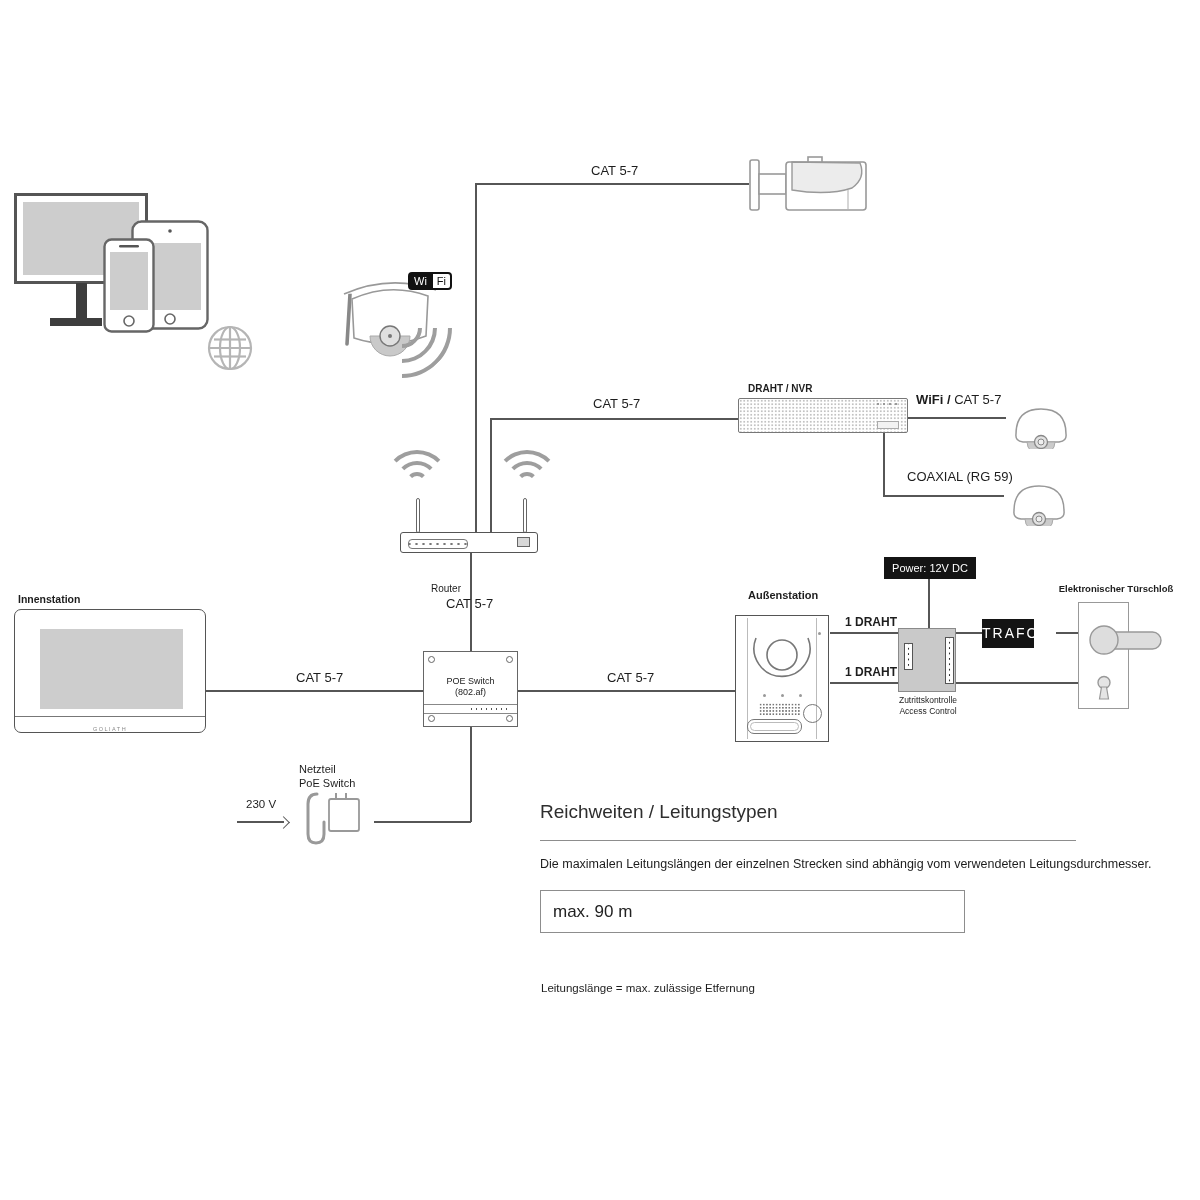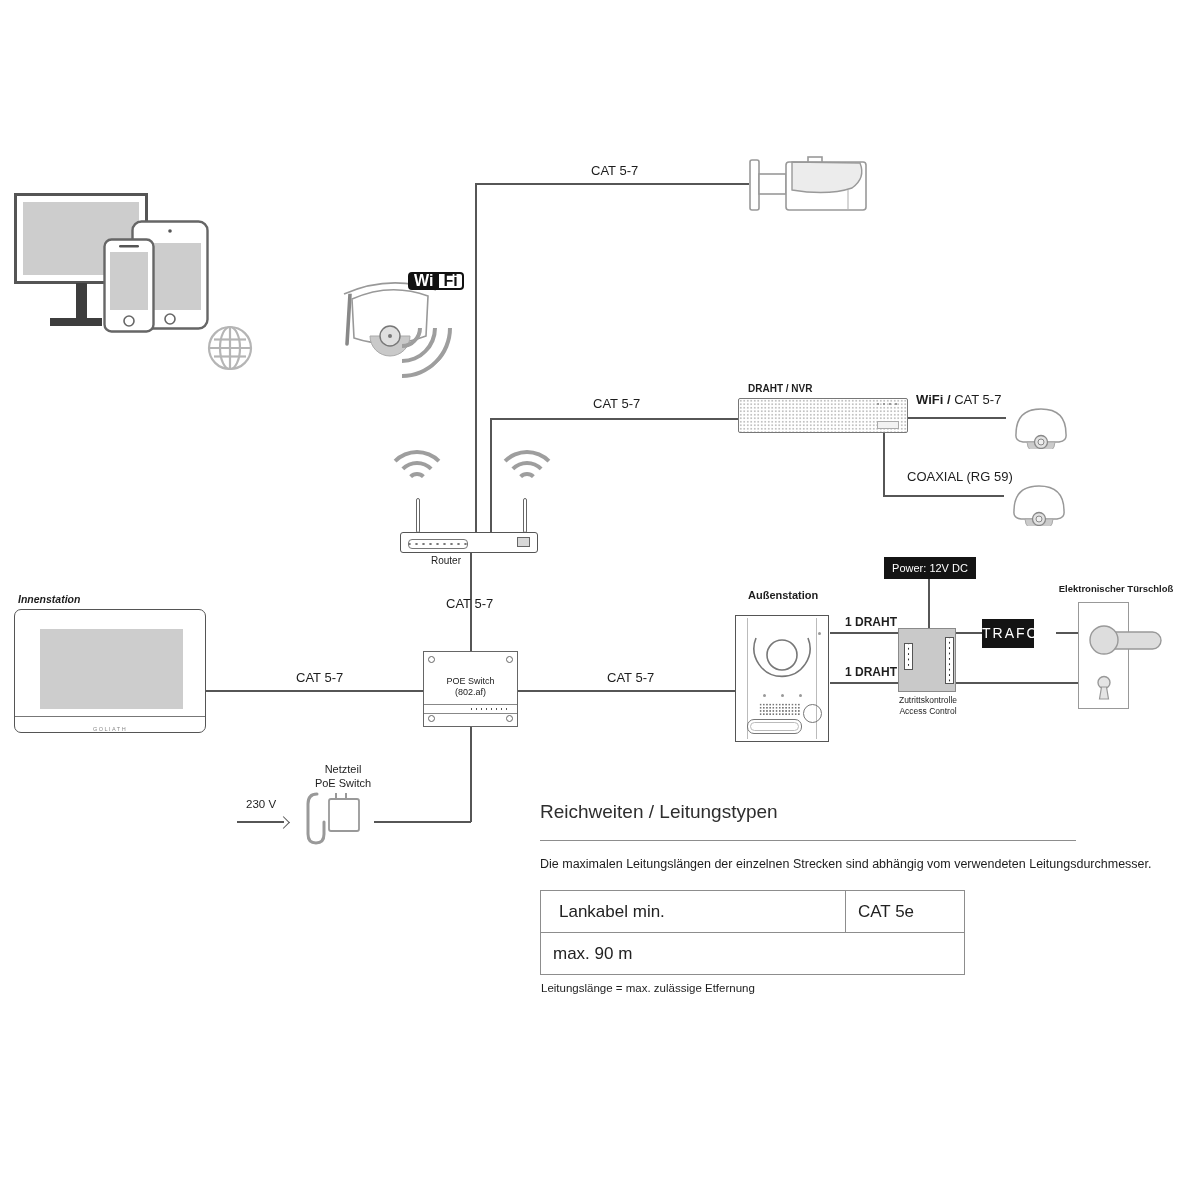--- a/index.html
+++ b/index.html
@@ -9,21 +9,21 @@
   .hl{position:absolute;height:1.6px;background:#565656;}
   .vl{position:absolute;width:1.6px;background:#565656;}
   .lbl{position:absolute;white-space:nowrap;color:#1d1d1d;font-size:13px;}
   .lbl-sm{position:absolute;white-space:nowrap;color:#1d1d1d;font-size:10px;}
   .bold{font-weight:bold;}
   .blackbox{position:absolute;background:#141414;color:#fff;text-align:center;}
   .device{position:absolute;}
   .wave{position:absolute;border:4px solid transparent;border-radius:50%;box-sizing:border-box;}
   .wave.up{border-top-color:#9e9e9e;}
   .wave.se{border-bottom-color:#9e9e9e;transform:rotate(-45deg);}
-  .badge{position:absolute;display:flex;font-size:16px;font-weight:bold;line-height:14px;}
+  .badge{position:absolute;display:flex;font-size:11px;font-weight:normal;line-height:14px;}
   .badge .wi{background:#111;color:#fff;border:2px solid #111;border-radius:4px 0 0 4px;padding:0 4px;}
   .badge .fi{background:#fff;color:#111;border:2px solid #111;border-left:none;border-radius:0 4px 4px 0;padding:0 4px;}
   .routerbody{position:absolute;left:400px;top:532px;width:138px;height:21px;border:1.6px solid #555;border-radius:3px;background:#fff;box-sizing:border-box;}
   .antenna{position:absolute;width:4px;height:35px;border:1.4px solid #666;border-radius:3px;background:#fff;box-sizing:border-box;}
   .ledpill{position:absolute;left:7px;top:6px;width:58px;height:8px;border:1px solid #777;border-radius:4px;
            background-image:radial-gradient(circle,#777 1px,transparent 1.3px);background-size:7px 8px;background-position:4px 50%;background-repeat:repeat-x;}
   .rsq{position:absolute;right:7px;top:4px;width:13px;height:10px;border:1px solid #666;background:#d8d8d8;box-sizing:border-box;}
   .nvr{position:absolute;left:738px;top:398px;width:170px;height:35px;border:1.5px solid #777;border-radius:2px;background:#fff;box-sizing:border-box;
        background-image:radial-gradient(circle,#c2c2c2 .7px,transparent .9px);background-size:3.5px 3.5px;}
   .innen{position:absolute;left:14px;top:609px;width:192px;height:124px;border:1.7px solid #555;border-radius:7px;background:#fff;box-sizing:border-box;}
@@ -132,21 +132,21 @@
   <div class="wave se" style="left:352px;top:278px;width:100px;height:100px;"></div>
 
   <div class="wave up" style="left:406px;top:472px;width:22px;height:22px;"></div>
   <div class="wave up" style="left:395px;top:461px;width:44px;height:44px;"></div>
   <div class="wave up" style="left:384px;top:450px;width:66px;height:66px;"></div>
   <div class="wave up" style="left:516px;top:472px;width:22px;height:22px;"></div>
   <div class="wave up" style="left:505px;top:461px;width:44px;height:44px;"></div>
   <div class="wave up" style="left:494px;top:450px;width:66px;height:66px;"></div>
   <div class="antenna" style="left:416px;top:498px;"></div>
   <div class="antenna" style="left:523px;top:498px;"></div>
-  <div class="lbl-sm" style="left:431px;top:516px;margin-top:39px;">Router</div>
+  <div class="lbl-sm" style="left:431px;top:544px;margin-top:39px;">Router</div>
   <div class="routerbody">
     <div class="ledpill"></div>
     <div class="rsq"></div>
   </div>
 
   <svg class="device" style="left:748px;top:144px;" width="122" height="76" viewBox="0 0 122 76">
     <g fill="#fff" stroke="#999" stroke-width="1.6">
       <rect x="2" y="16" width="9" height="50" rx="2"></rect>
       <rect x="11" y="30" width="27" height="20"></rect>
       <rect x="60" y="13" width="14" height="6"></rect>
@@ -181,21 +181,21 @@
   <div class="lbl" style="left:296px;top:670px;">CAT 5-7</div>
   <div class="lbl" style="left:607px;top:670px;">CAT 5-7</div>
   <div class="lbl" style="left:916px;top:392px;">
     <span class="bold">WiFi /</span>
     <span>CAT 5-7</span>
   </div>
   <div class="lbl" style="left:907px;top:469px;">COAXIAL (RG 59)</div>
   <div class="lbl" style="left:845px;top:615px;font-size:12px;font-weight:600;">1 DRAHT</div>
   <div class="lbl" style="left:845px;top:665px;font-size:12px;font-weight:600;">1 DRAHT</div>
 
-  <div class="lbl-sm bold" style="left:18px;top:593px;font-size:10.5px;font-style:italic;">Innenstation</div>
+  <div class="lbl-sm bold" style="left:18px;top:593px;font-size:10.5px;">Innenstation</div>
   <div class="innen">
     <div class="innen-screen"></div>
     <div class="innen-bar">
       <span class="brand">GOLIATH</span>
     </div>
   </div>
 
   <div class="poe">
     <div class="screw" style="left:4px;top:4px;"></div>
     <div class="screw" style="right:4px;top:4px;"></div>
@@ -242,39 +242,35 @@
   <div class="doorplate"></div>
   <svg class="abs" style="left:1088px;top:624px;" width="75" height="34" viewBox="0 0 75 34">
     <rect x="16" y="8" width="57" height="17" rx="8.5" fill="#ddd" stroke="#999" stroke-width="1.4"></rect>
     <circle cx="16" cy="16" r="14" fill="#ddd" stroke="#999" stroke-width="1.4"></circle>
   </svg>
   <svg class="abs" style="left:1095px;top:675px;" width="18" height="28" viewBox="0 0 18 28">
     <circle cx="9" cy="7.5" r="6" fill="#e5e5e5" stroke="#999" stroke-width="1.4"></circle>
     <path d="M6.5,12 L4.5,24 L13.5,24 L11.5,12 Z" fill="#e5e5e5" stroke="#999" stroke-width="1.2"></path>
   </svg>
 
-  <div class="abs" style="left:299px;top:762px;width:68px;text-align:center;font-size:11px;line-height:14px;color:#1d1d1d;margin-left:10px;">
+  <div class="abs" style="left:299px;top:762px;width:68px;font-size:11px;line-height:14px;color:#1d1d1d;">
     <div>Netzteil</div>
     <div>PoE Switch</div>
   </div>
   <div class="lbl" style="left:246px;top:798px;font-size:11.5px;text-align:center;">230 V</div>
   <svg class="device" style="left:303px;top:790px;" width="62" height="58" viewBox="0 0 62 58">
     <path d="M14,4 Q5,4 5,14 L5,44 Q5,53 13,53 Q21,53 21,44 L21,32" fill="none" stroke="#999" stroke-width="3" stroke-linecap="round"></path>
     <rect x="26" y="9" width="30" height="32" rx="2" fill="#fff" stroke="#999" stroke-width="1.8"></rect>
     <line x1="33" y1="9" x2="33" y2="3" stroke="#999" stroke-width="2"></line>
     <line x1="43" y1="9" x2="43" y2="3" stroke="#999" stroke-width="2"></line>
   </svg>
 
   <div class="heading">Reichweiten / Leitungstypen</div>
   <div class="rule"></div>
   <div class="desc">Die maximalen Leitungslängen der einzelnen Strecken sind abhängig vom verwendeten Leitungsdurchmesser.</div>
   <div class="tbl">
     <div class="trow">
-      <div class="tc1">Lankabel min.</div>
-      <div class="tc2">CAT 5e</div>
-    </div>
-    <div class="trow">
       <div class="tc2">max. 90 m</div>
     </div>
   </div>
   <div class="footnote">Leitungslänge = max. zulässige Etfernung</div>
 
 </div>
 
 </body></html>

